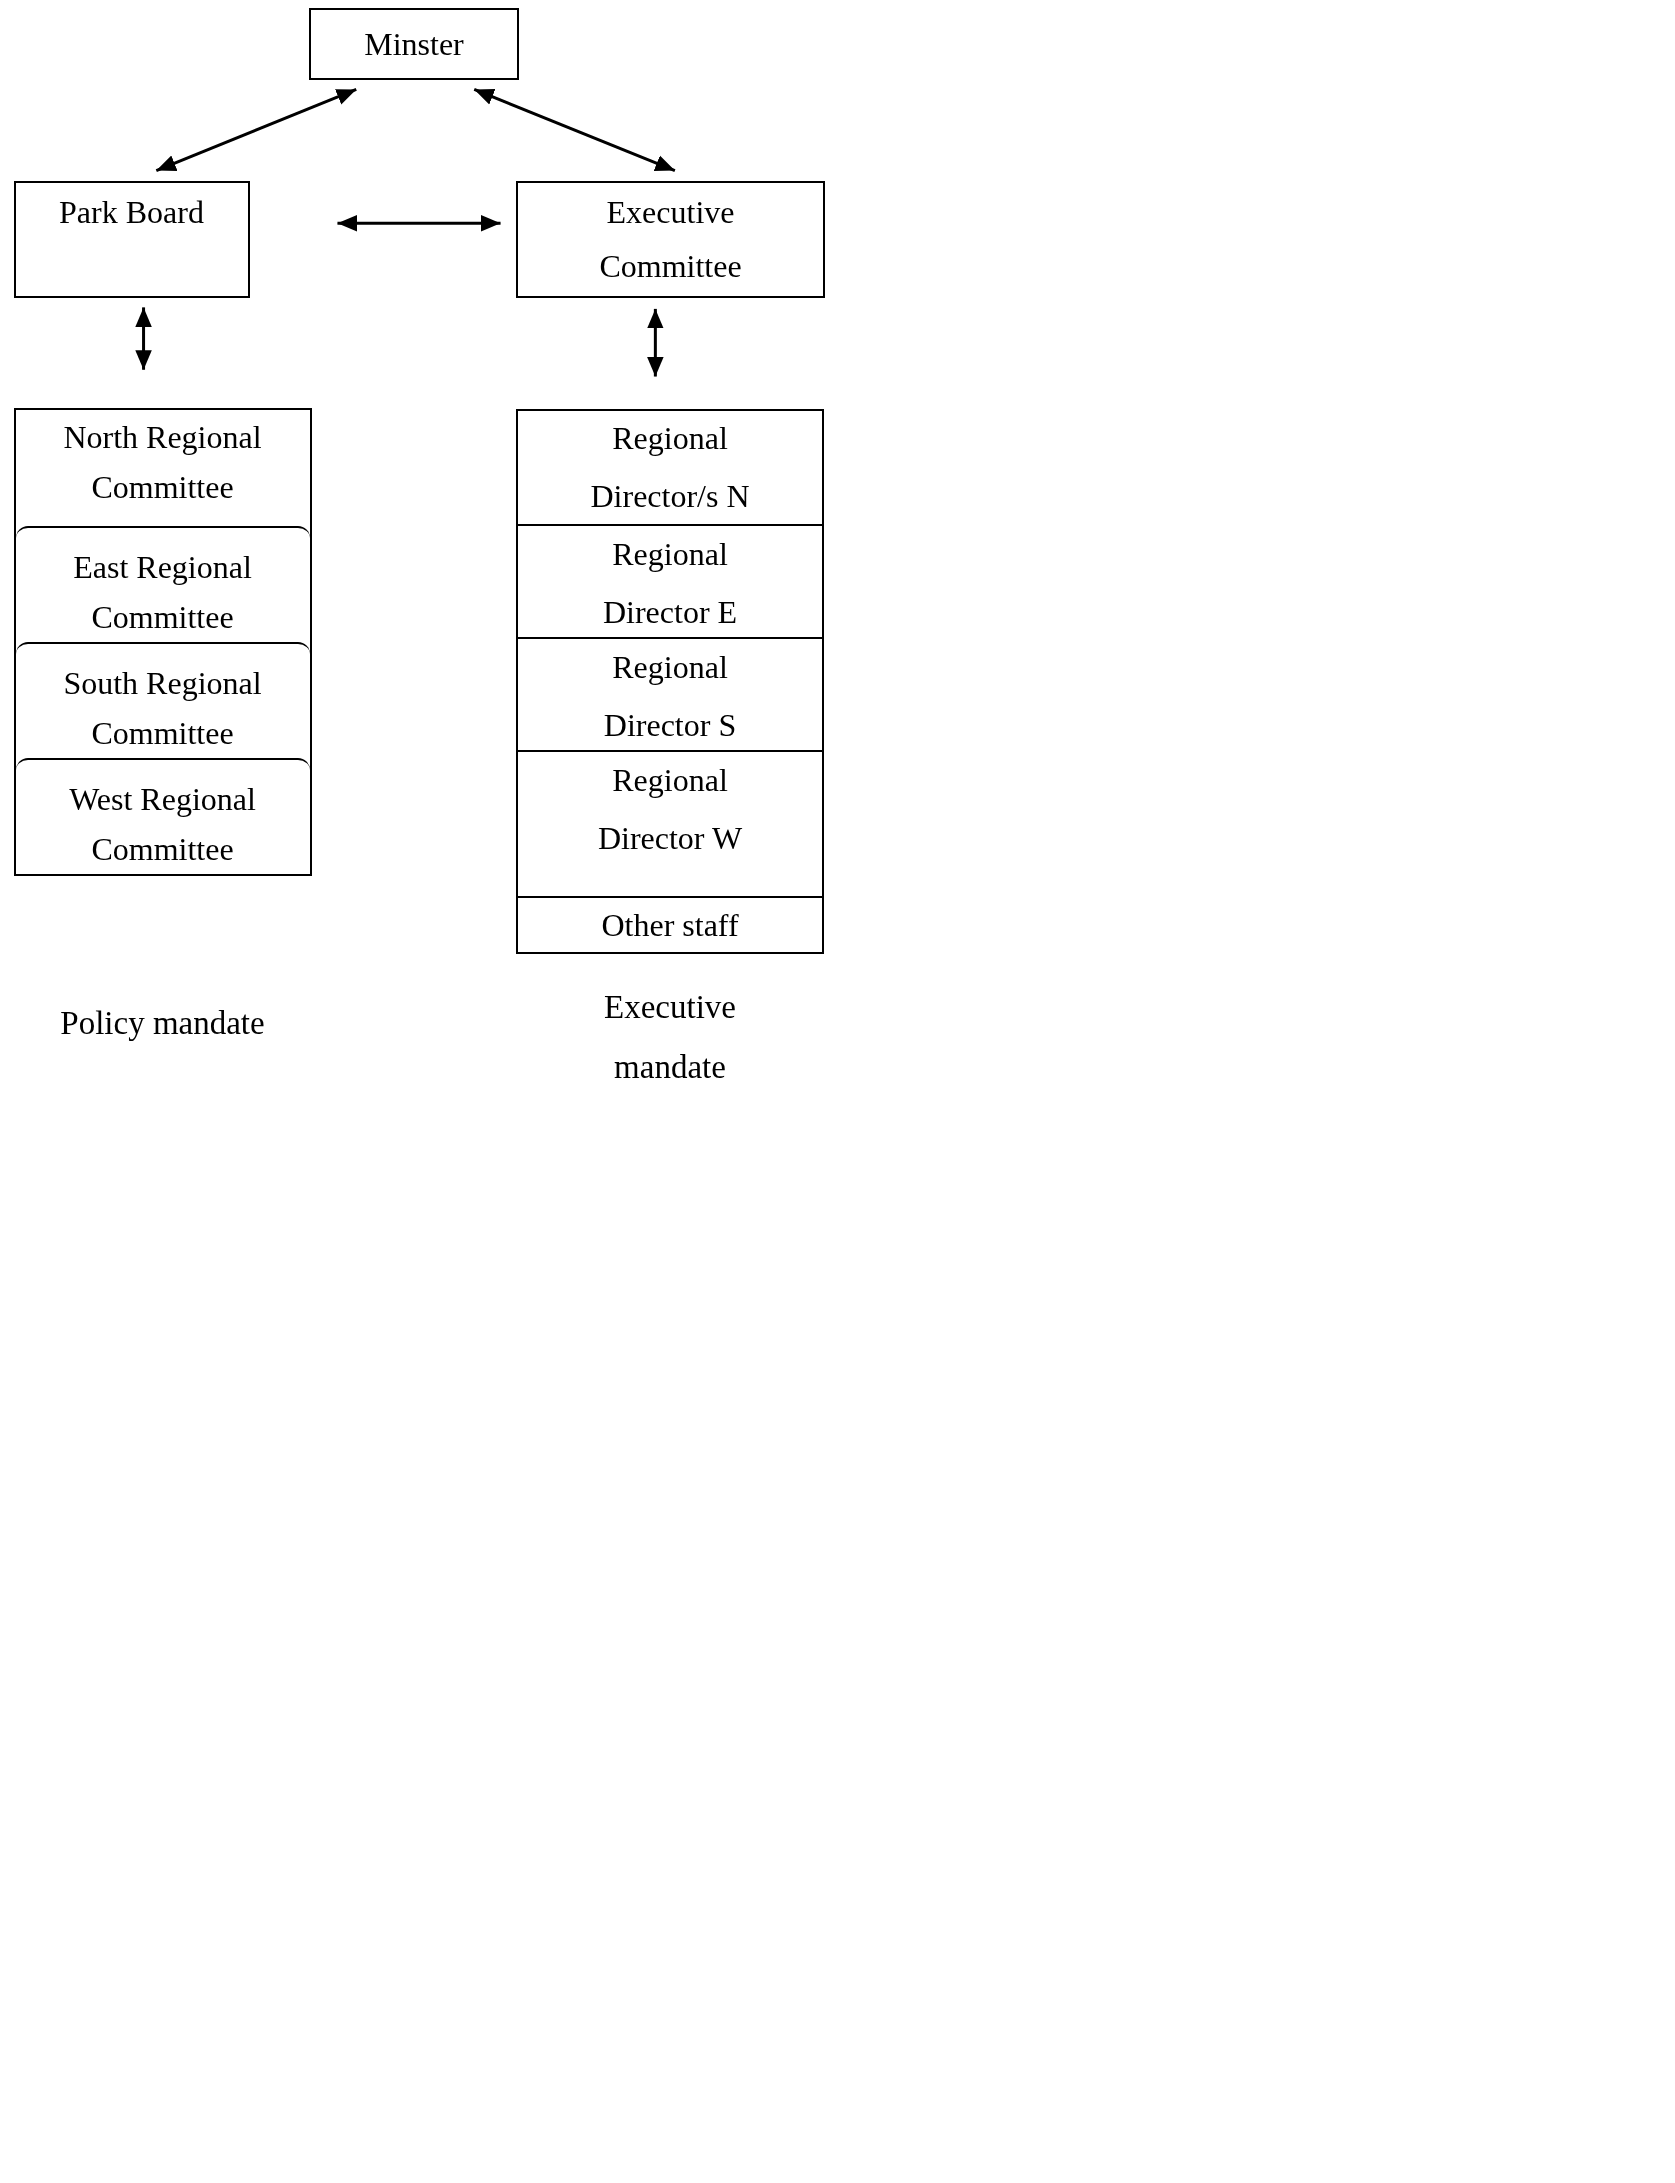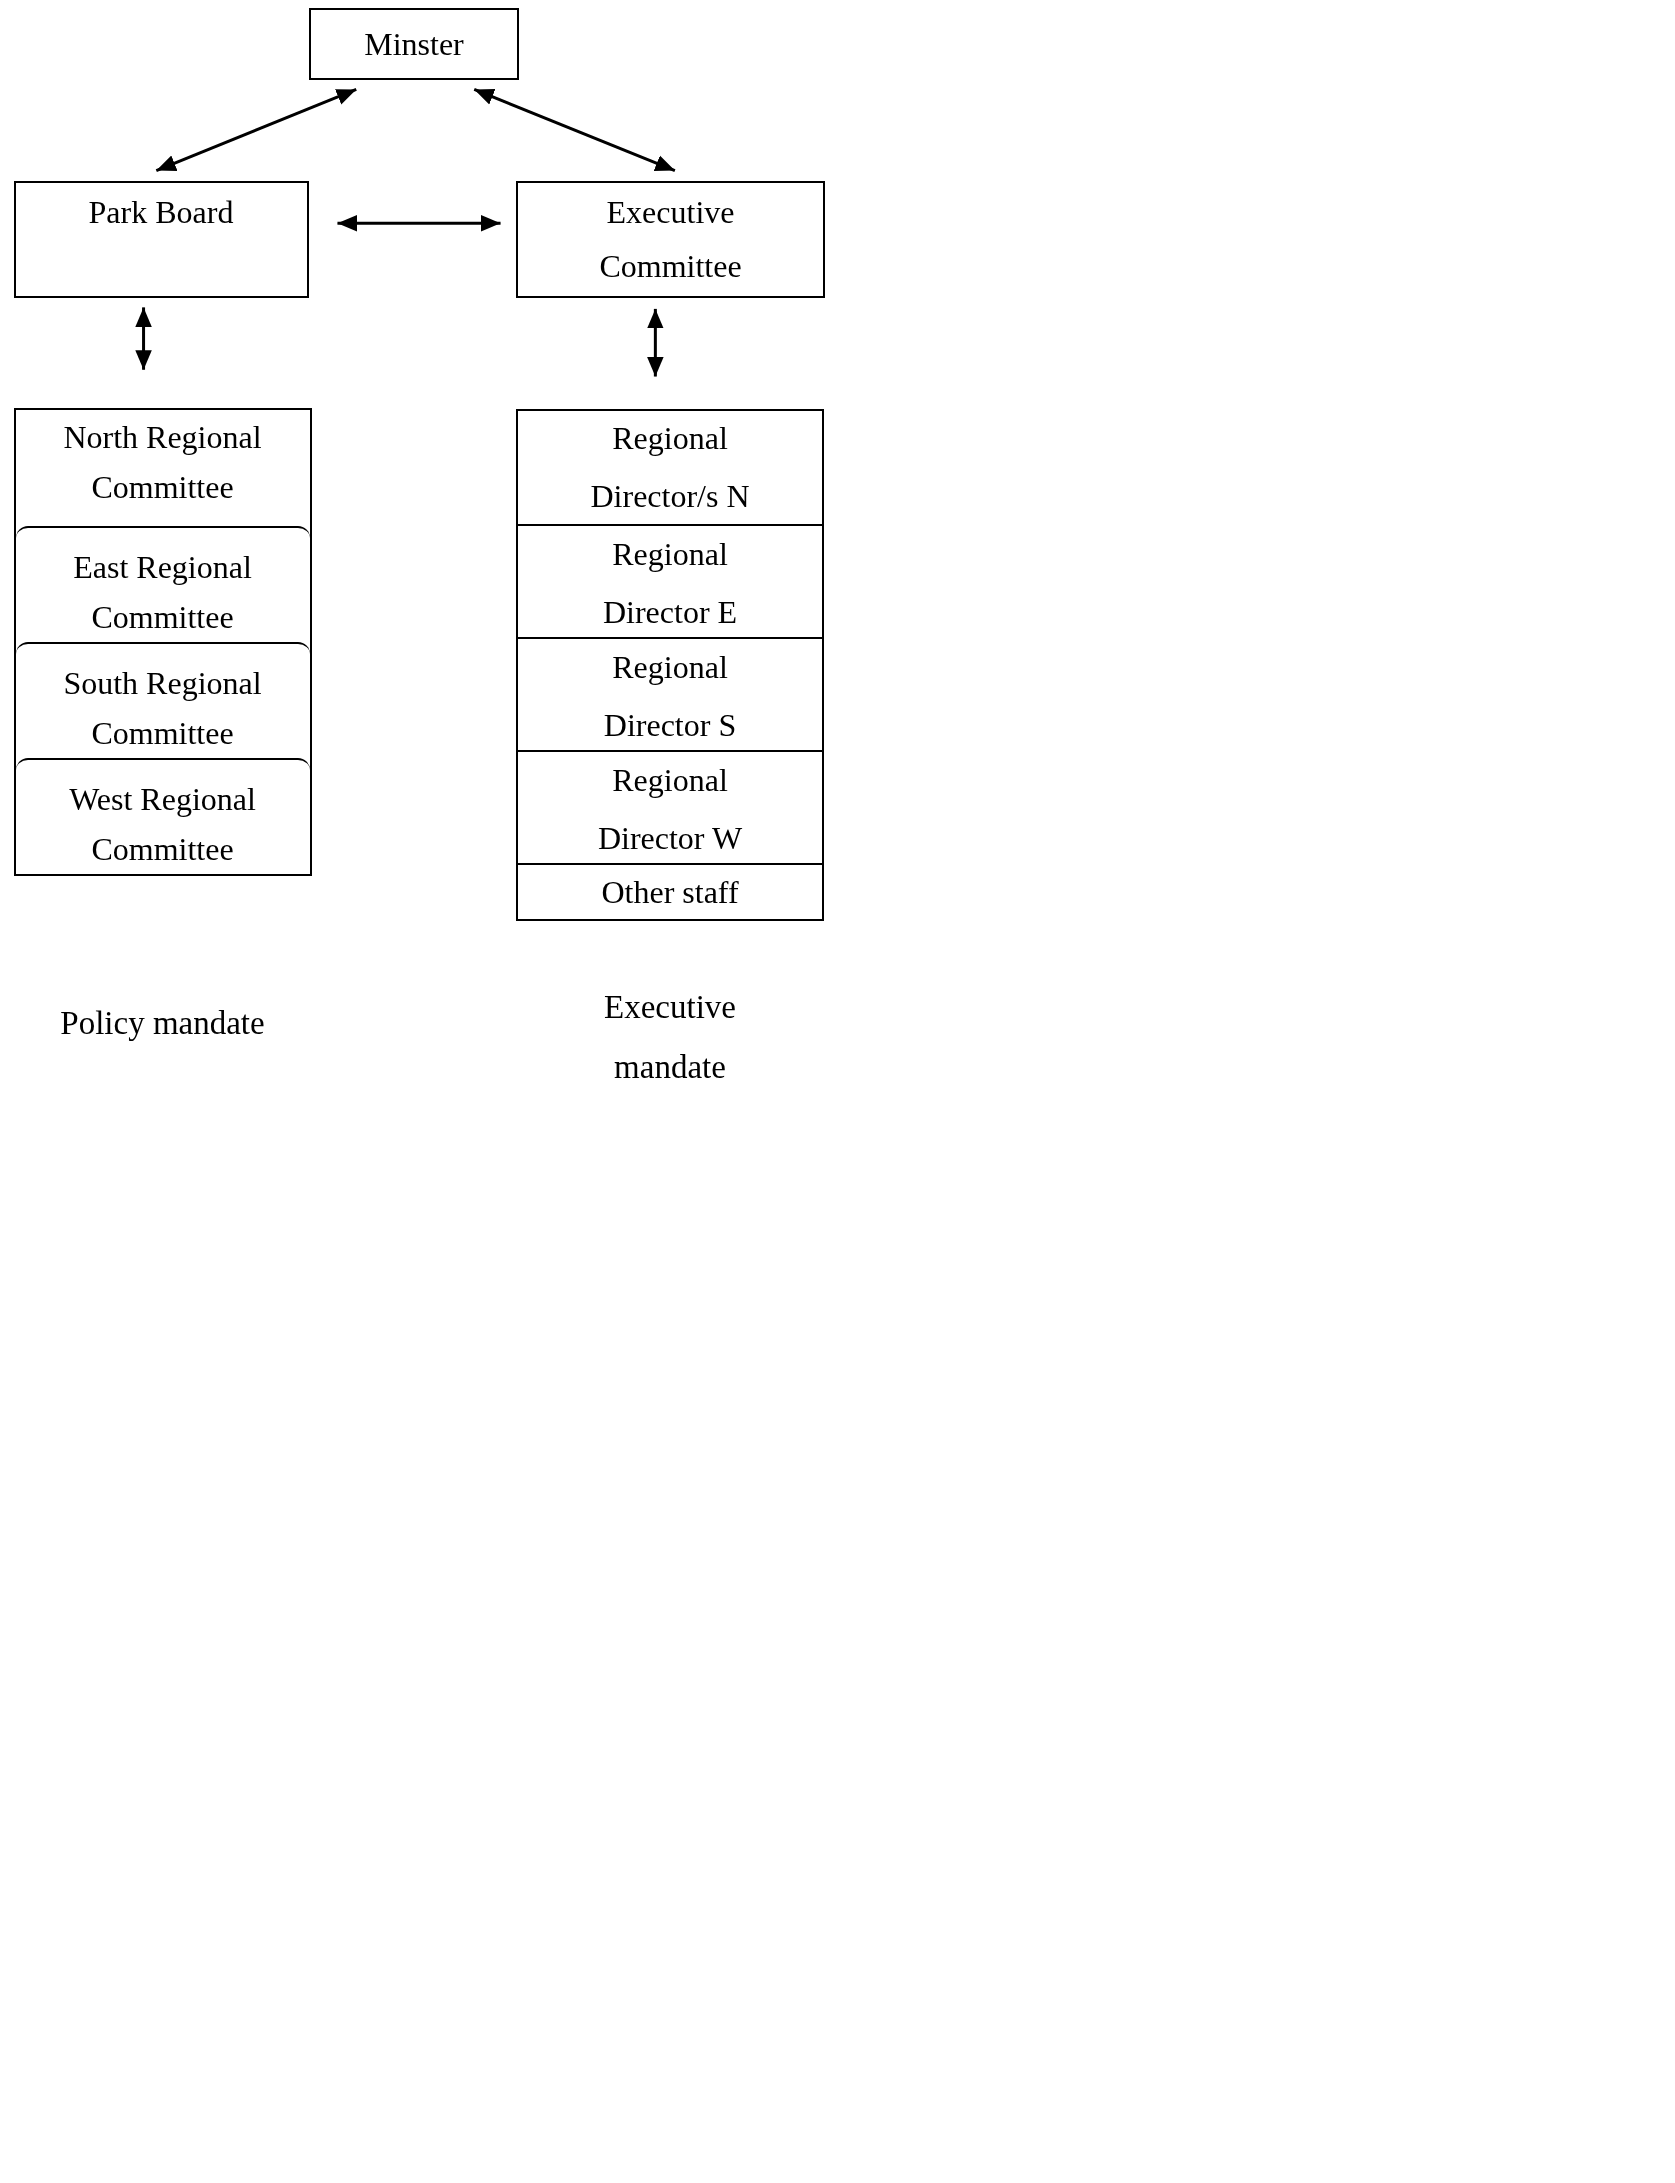--- a/index.html
+++ b/index.html
@@ -30,21 +30,21 @@
     background: #ffffff;
     text-align: center;
     font-size: 32px;
     color: #000000;
   }
   .box-minister {
     left: 309px; top: 8.3px; width: 210px; height: 72px;
     display: flex; align-items: center; justify-content: center;
   }
   .box-park {
-    left: 13.5px; top: 181px; width: 295px; height: 117px;
+    left: 13.5px; top: 181px; width: 236px; height: 117px;
     display: flex; flex-direction: column; align-items: center;
     justify-content: flex-start; padding-top: 1.5px; line-height: 54px;
   }
   .box-exec {
     left: 516px; top: 181px; width: 309px; height: 117px;
     display: flex; flex-direction: column; align-items: center;
     justify-content: flex-start; padding-top: 1.5px; line-height: 54px;
   }
   .column {
     position: absolute;
@@ -62,21 +62,21 @@
     text-align: center;
     font-size: 32px;
     line-height: 50px;
     color: #000000;
   }
   .col-left  .cell { height: 116px; border-radius: 12px; }
   .col-right .cell { height: 113px; gap: 8px; }
   .cell + .cell { border-top: 2.3px solid #000000; justify-content: flex-end; }
   .cell.single {
     justify-content: center; padding-top: 0;
-    height: 56px; line-height: 56px;
+    height: 56px; line-height: 56px; margin-top: 33px;
   }
   .footer-label {
     position: absolute;
     text-align: center;
     font-size: 33px;
     line-height: 60px;
     color: #000000;
   }
   .footer-left  { left: 13.5px;  top: 993px; width: 298px; }
   .footer-right { left: 516px; top: 977px; width: 308px; }

